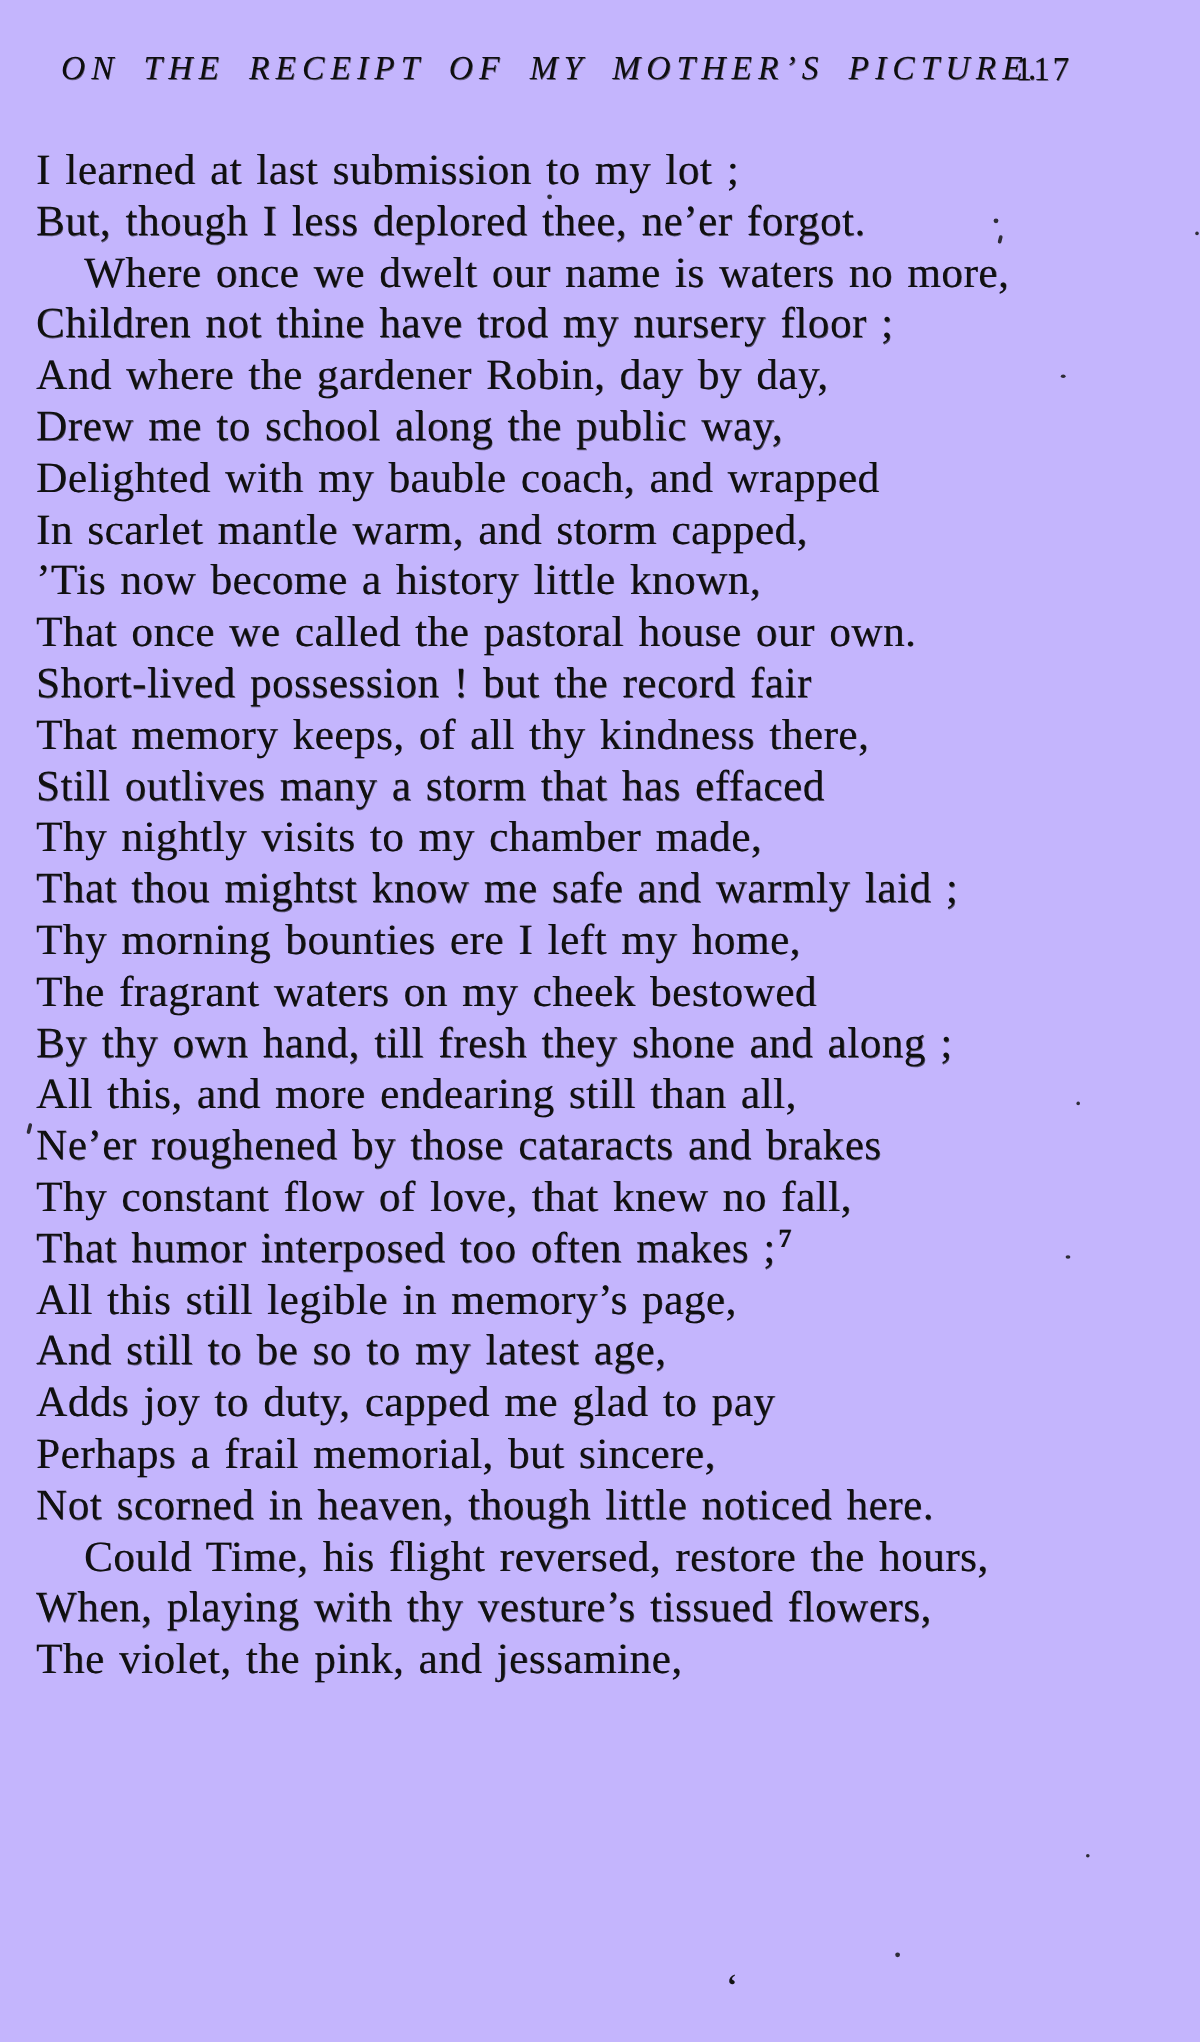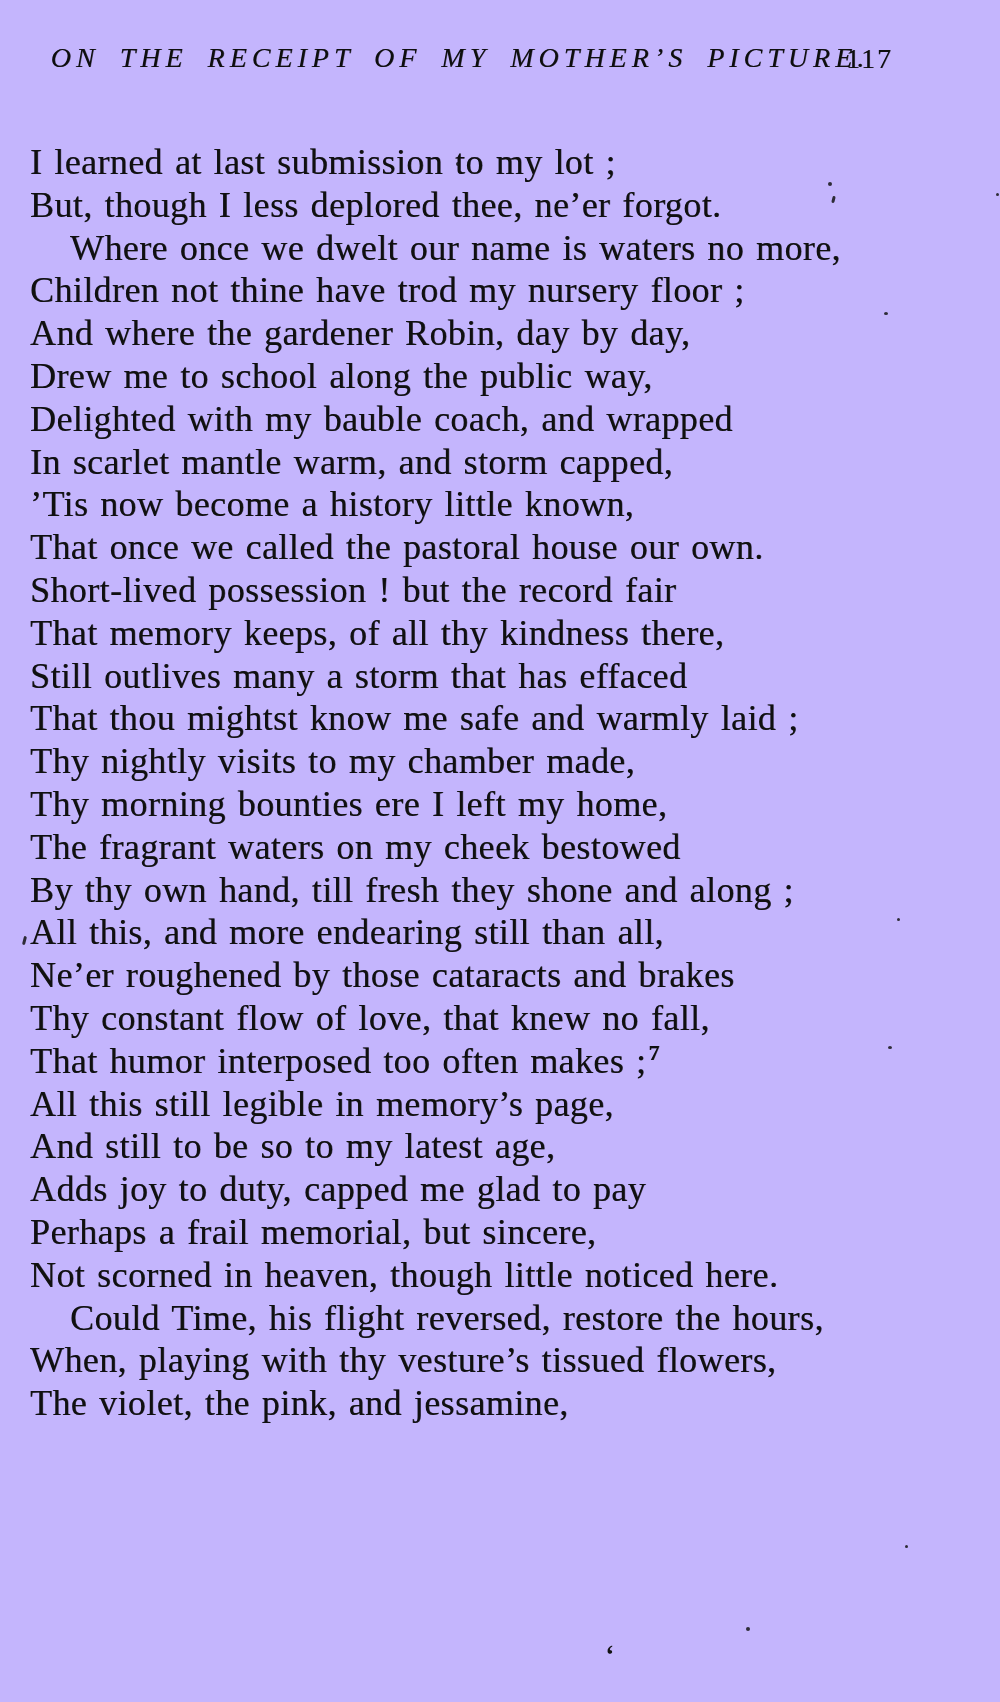--- a/index.html
+++ b/index.html
@@ -36,21 +36,21 @@
     position: absolute;
     right: 107px; top: 1px;
     font-style: normal;
     font-size: 28px;
     letter-spacing: 2px;
     color: #0e0e0e;
     text-shadow: 0.5px 0.3px 0 rgba(0,0,0,0.5);
   }
   .poem {
     position: absolute;
-    top: 120px; left: 30px; right: 20px; margin-top: 21px;
+    top: 120px; left: 30px; right: 20px;
   }
   .line {
     font-size: 36px;
     line-height: 42.8px;
     white-space: nowrap;
     letter-spacing: 0.4px;
     word-spacing: 2.5px;
     color: #101010;
     text-shadow: 0.5px 0.3px 0 rgba(0,0,0,0.55);
   }
@@ -95,22 +95,22 @@
       <div class="line"><span>Children not thine have trod my nursery floor ;</span></div>
       <div class="line"><span>And where the gardener Robin, day by day,</span></div>
       <div class="line"><span>Drew me to school along the public way,</span></div>
       <div class="line"><span>Delighted with my bauble coach, and wrapped</span></div>
       <div class="line"><span>In scarlet mantle warm, and storm capped,</span></div>
       <div class="line"><span>’Tis now become a history little known,</span></div>
       <div class="line"><span>That once we called the pastoral house our own.</span></div>
       <div class="line"><span>Short-lived possession ! but the record fair</span></div>
       <div class="line"><span>That memory keeps, of all thy kindness there,</span></div>
       <div class="line"><span>Still outlives many a storm that has effaced</span></div>
+      <div class="line"><span>Thy nightly visits to my chamber made,</span></div>
       <div class="line"><span>That thou mightst know me safe and warmly laid ;</span></div>
-      <div class="line"><span>Thy nightly visits to my chamber made,</span></div>
       <div class="line"><span>Thy morning bounties ere I left my home,</span></div>
       <div class="line"><span>The fragrant waters on my cheek bestowed</span></div>
       <div class="line"><span>By thy own hand, till fresh they shone and along ;</span></div>
       <div class="line"><span>All this, and more endearing still than all,</span></div>
       <div class="line"><span>Ne’er roughened by those cataracts and brakes</span></div>
       <div class="line"><span>Thy constant flow of love, that knew no fall,</span></div>
       <div class="line"><span>That humor interposed too often makes ;</span><sup>7</sup></div>
       <div class="line"><span>All this still legible in memory’s page,</span></div>
       <div class="line"><span>And still to be so to my latest age,</span></div>
       <div class="line"><span>Adds joy to duty, capped me glad to pay</span></div>

